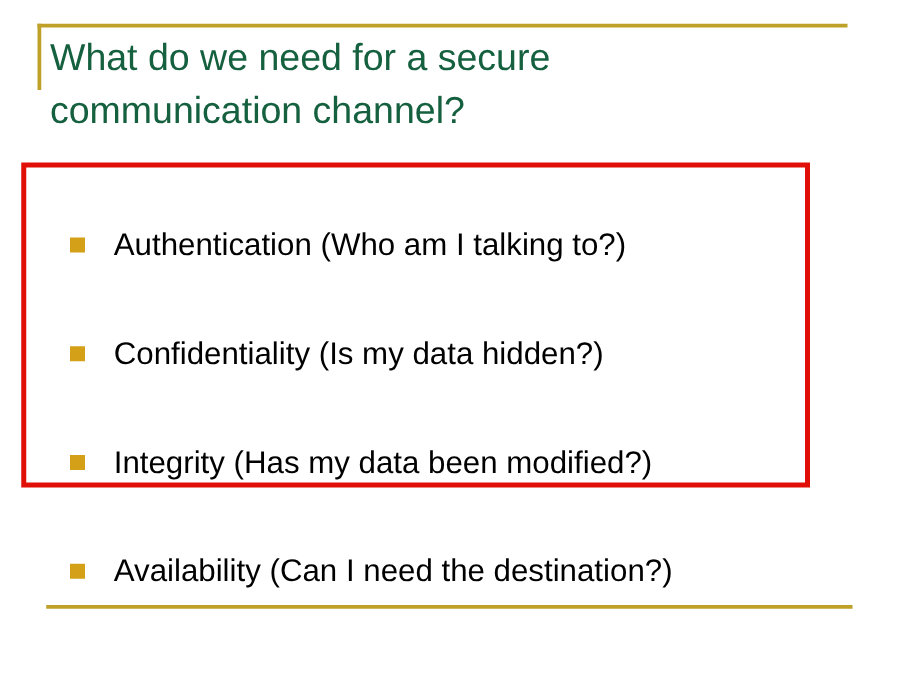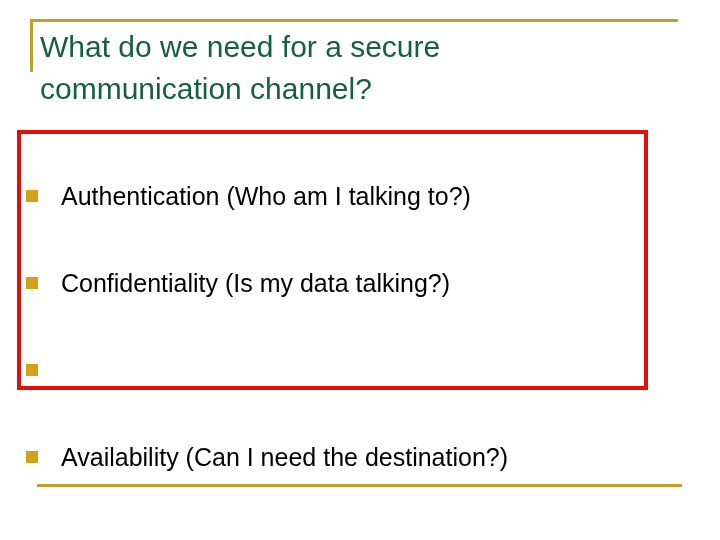--- a/index.html
+++ b/index.html
@@ -62,21 +62,21 @@
     height: 260px;
     border: 4px solid #e01008;
     box-sizing: border-box;
     background: transparent;
     pointer-events: none;
   }
 
   
   .bullets {
     position: absolute;
-    left: 26px;
+    left: 56px;
     top: 152px;
     width: 650px;
   }
   .bullet-row {
     display: flex;
     align-items: center;
     height: 87px;
   }
   .bullet-marker {
     width: 12px;
@@ -117,25 +117,26 @@
 
   <div class="bullets">
 
     <div class="bullet-row">
       <span class="bullet-marker"></span>
       <span class="bullet-text">Authentication (Who am I talking to?)</span>
     </div>
 
     <div class="bullet-row">
       <span class="bullet-marker"></span>
-      <span class="bullet-text">Confidentiality (Is my data talking?)</span>
+      <span class="bullet-text">Confidentiality (Is my data hidden?)</span>
     </div>
 
     <div class="bullet-row">
       <span class="bullet-marker"></span>
+      <span class="bullet-text">Integrity (Has my data been modified?)</span>
     </div>
 
     <div class="bullet-row">
       <span class="bullet-marker"></span>
       <span class="bullet-text">Availability (Can I need the destination?)</span>
     </div>
 
   </div>
 
   <div class="footer-rule"></div>

